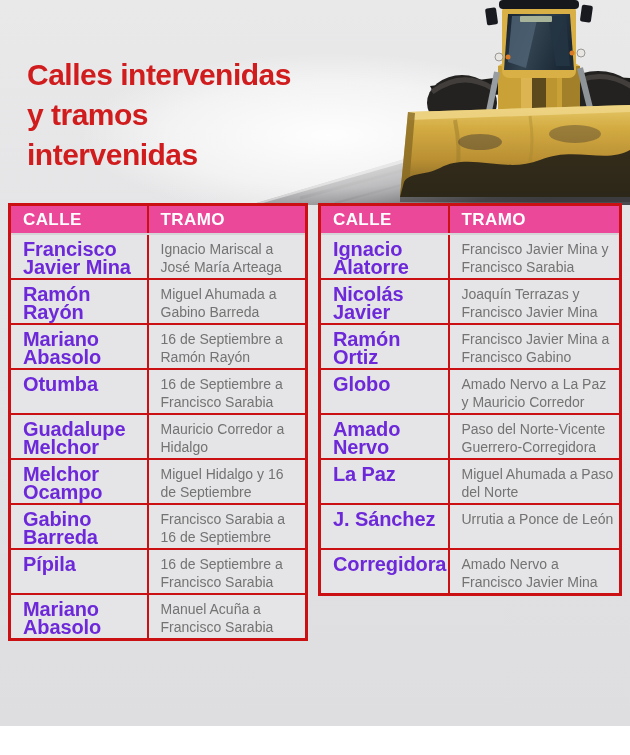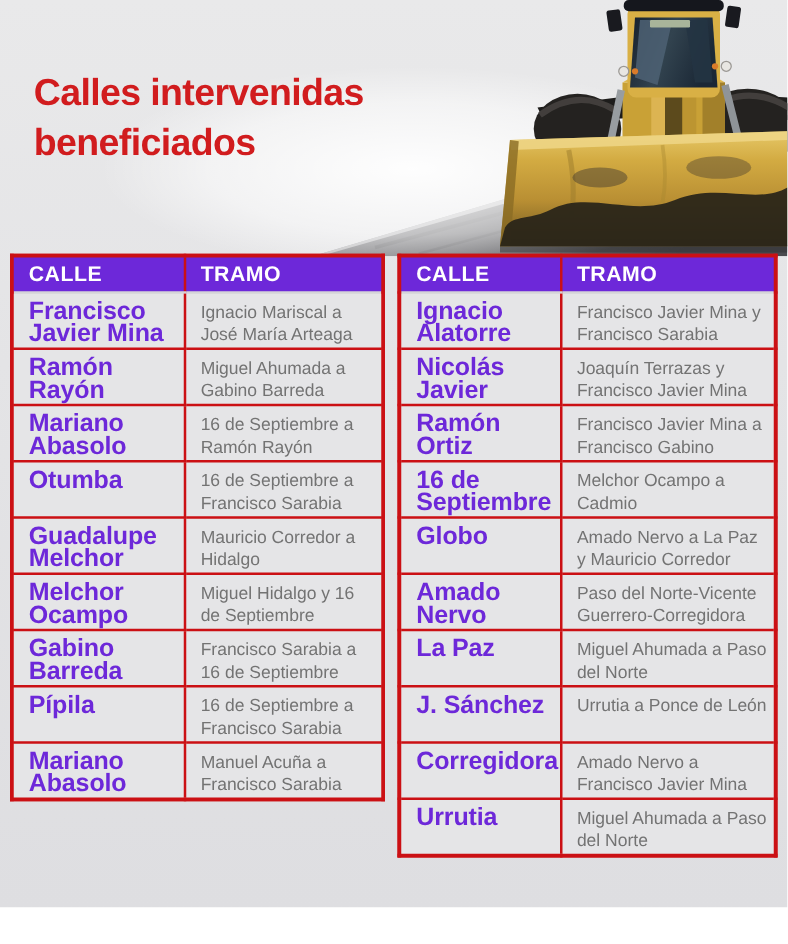--- a/index.html
+++ b/index.html
@@ -20,21 +20,21 @@
   .title span { display:block; }
   table.tbl {
     position:absolute; top:203px; z-index:3;
     border-collapse:collapse; table-layout:fixed;
     border:3px solid #cb1014; background:#cb1014;
   }
   table.tbl-left  { left:8px;   width:300px; }
   table.tbl-right { left:318px; width:304px; }
   .tbl th, .tbl td { border:2px solid #cb1014; text-align:left; }
   .tbl th {
-    background:#6d28d9; color:#ffffff;
+    background:#ec4899; color:#ffffff;
     font-size:17px; font-weight:bold; letter-spacing:0.4px;
     height:27px; padding:0 6px 0 12px; vertical-align:middle;
     border-bottom:2px solid #d5d5d8;
   }
   .tbl td {
     background:#e5e5e7; vertical-align:top;
     height:36px; padding:5px 4px 2px 12px;
     font-size:14px; line-height:18px; color:#737373;
   }
   .tbl td.calle {
@@ -125,21 +125,22 @@
         <path d="M530,116 q4,26 0,46" stroke="#a8862f" stroke-width="3" fill="none" opacity="0.4"></path>
         <ellipse cx="480" cy="142" rx="22" ry="8" fill="#4a3f30" opacity="0.5"></ellipse>
         <ellipse cx="575" cy="134" rx="26" ry="9" fill="#52452f" opacity="0.45"></ellipse>
         <path d="M400,197 L630,197 L630,150 C606,164 574,146 540,160 C506,174 470,152 440,168 C424,176 410,172 404,182 Z" fill="#282319" opacity="0.93"></path>
       </g>
     </svg>
   </div>
 
   <h1 class="title">
     <span>Calles intervenidas</span>
-    <span>beneficiados</span>
+    <span>y tramos</span>
+    <span>intervenidas</span>
   </h1>
 
   <table class="tbl tbl-left">
     <colgroup>
         <col style="width:138px">
         <col>
       </colgroup>
     <thead>
       <tr>
         <th>CALLE</th>
@@ -204,43 +205,35 @@
         </tr>
         <tr>
           <td class="calle">Nicolás Javier</td>
           <td class="tramo">Joaquín Terrazas y Francisco Javier Mina</td>
         </tr>
         <tr>
           <td class="calle">Ramón Ortiz</td>
           <td class="tramo">Francisco Javier Mina a Francisco Gabino</td>
         </tr>
         <tr>
-          <td class="calle">16 de Septiembre</td>
-          <td class="tramo">Melchor Ocampo a Cadmio</td>
-        </tr>
-        <tr>
           <td class="calle">Globo</td>
           <td class="tramo">Amado Nervo a La Paz y Mauricio Corredor</td>
         </tr>
         <tr>
           <td class="calle">Amado Nervo</td>
           <td class="tramo">Paso del Norte-Vicente Guerrero-Corregidora</td>
         </tr>
         <tr>
           <td class="calle">La Paz</td>
           <td class="tramo">Miguel Ahumada a Paso del Norte</td>
         </tr>
         <tr>
           <td class="calle">J. Sánchez</td>
           <td class="tramo">Urrutia a Ponce de León</td>
         </tr>
         <tr>
           <td class="calle">Corregidora</td>
           <td class="tramo">Amado Nervo a Francisco Javier Mina</td>
         </tr>
-        <tr>
-          <td class="calle">Urrutia</td>
-          <td class="tramo">Miguel Ahumada a Paso del Norte</td>
-        </tr>
       </tbody>
   </table>
 
 </div>
 
 </body></html>

